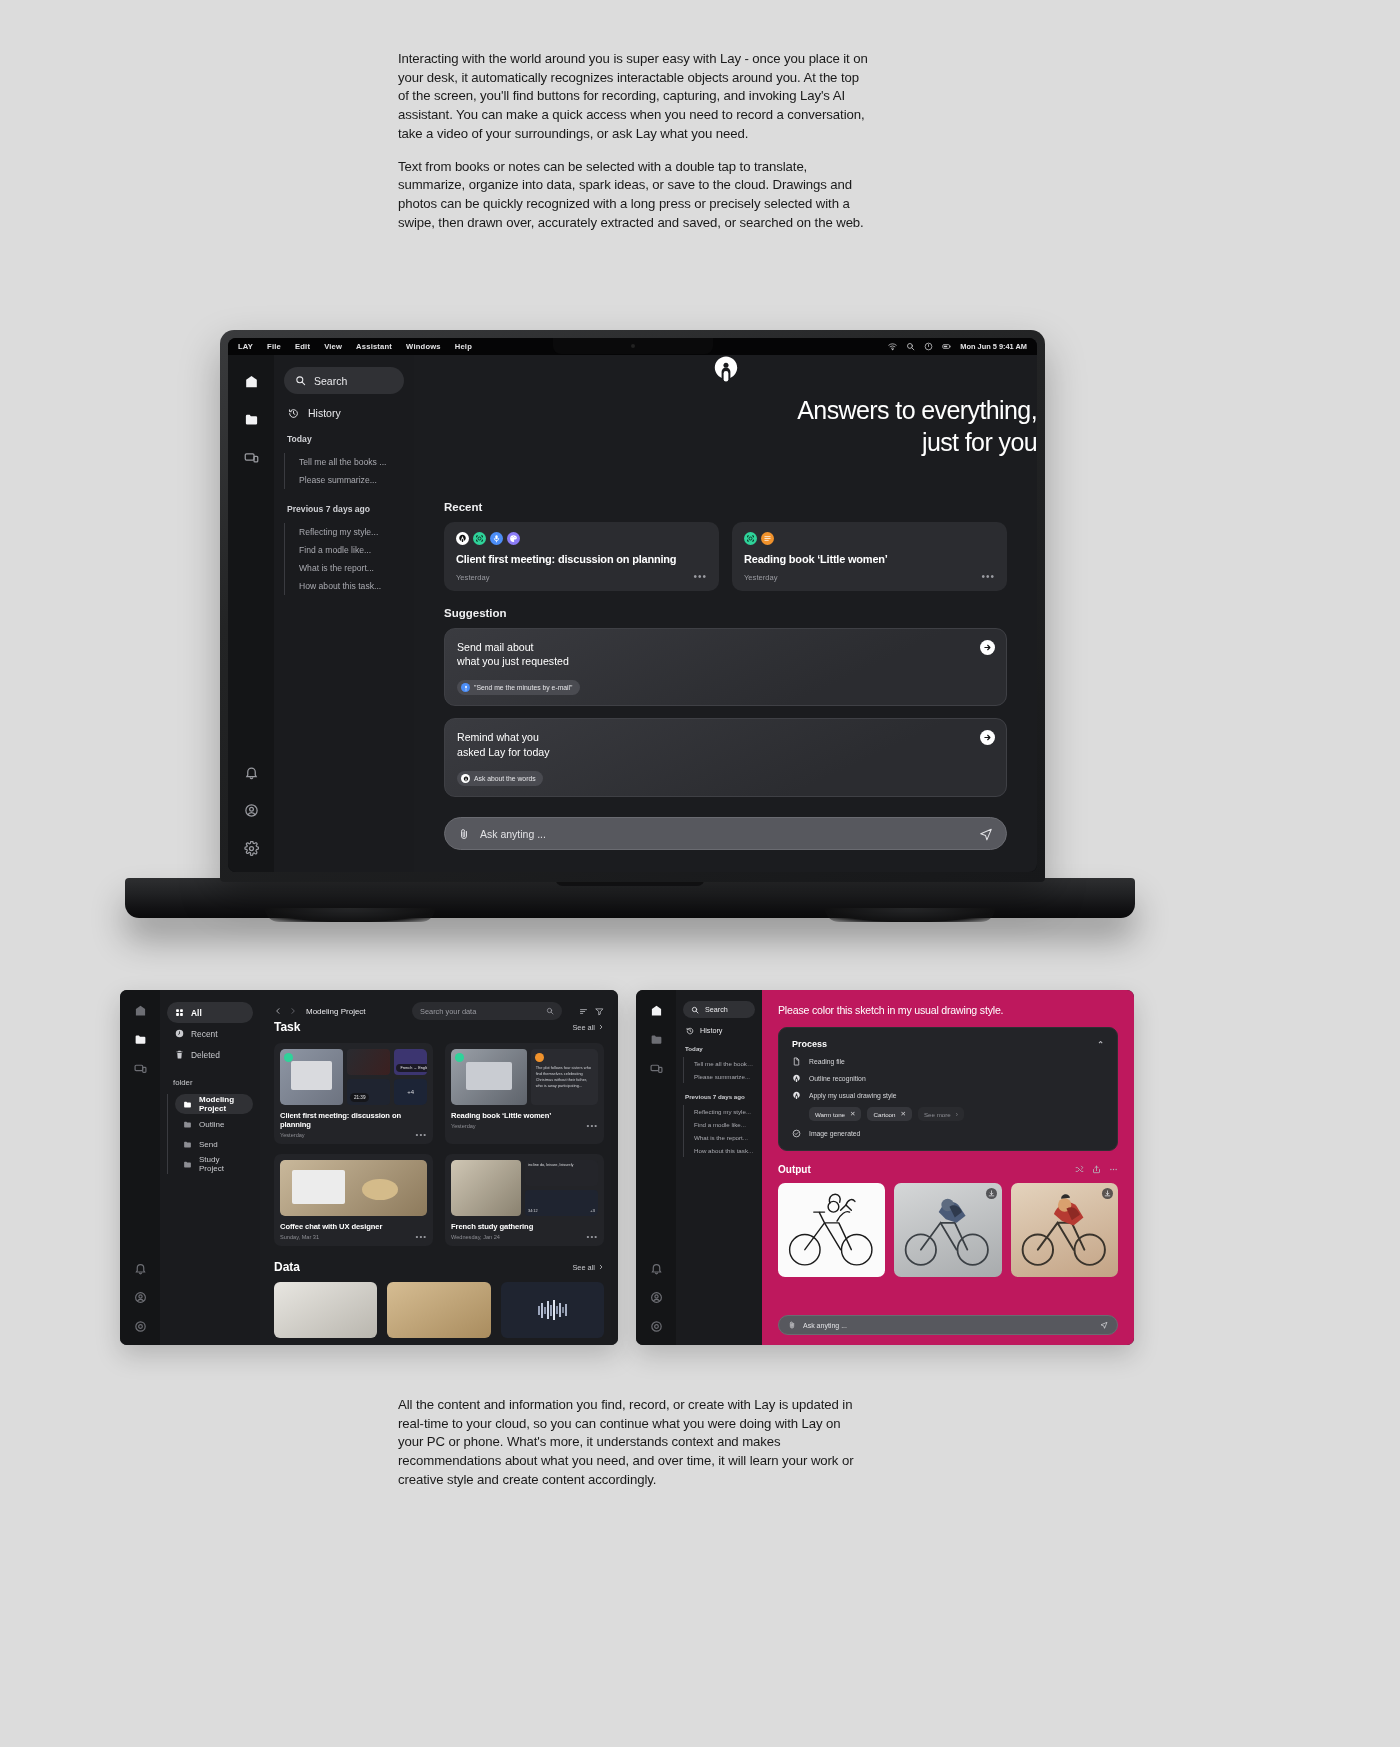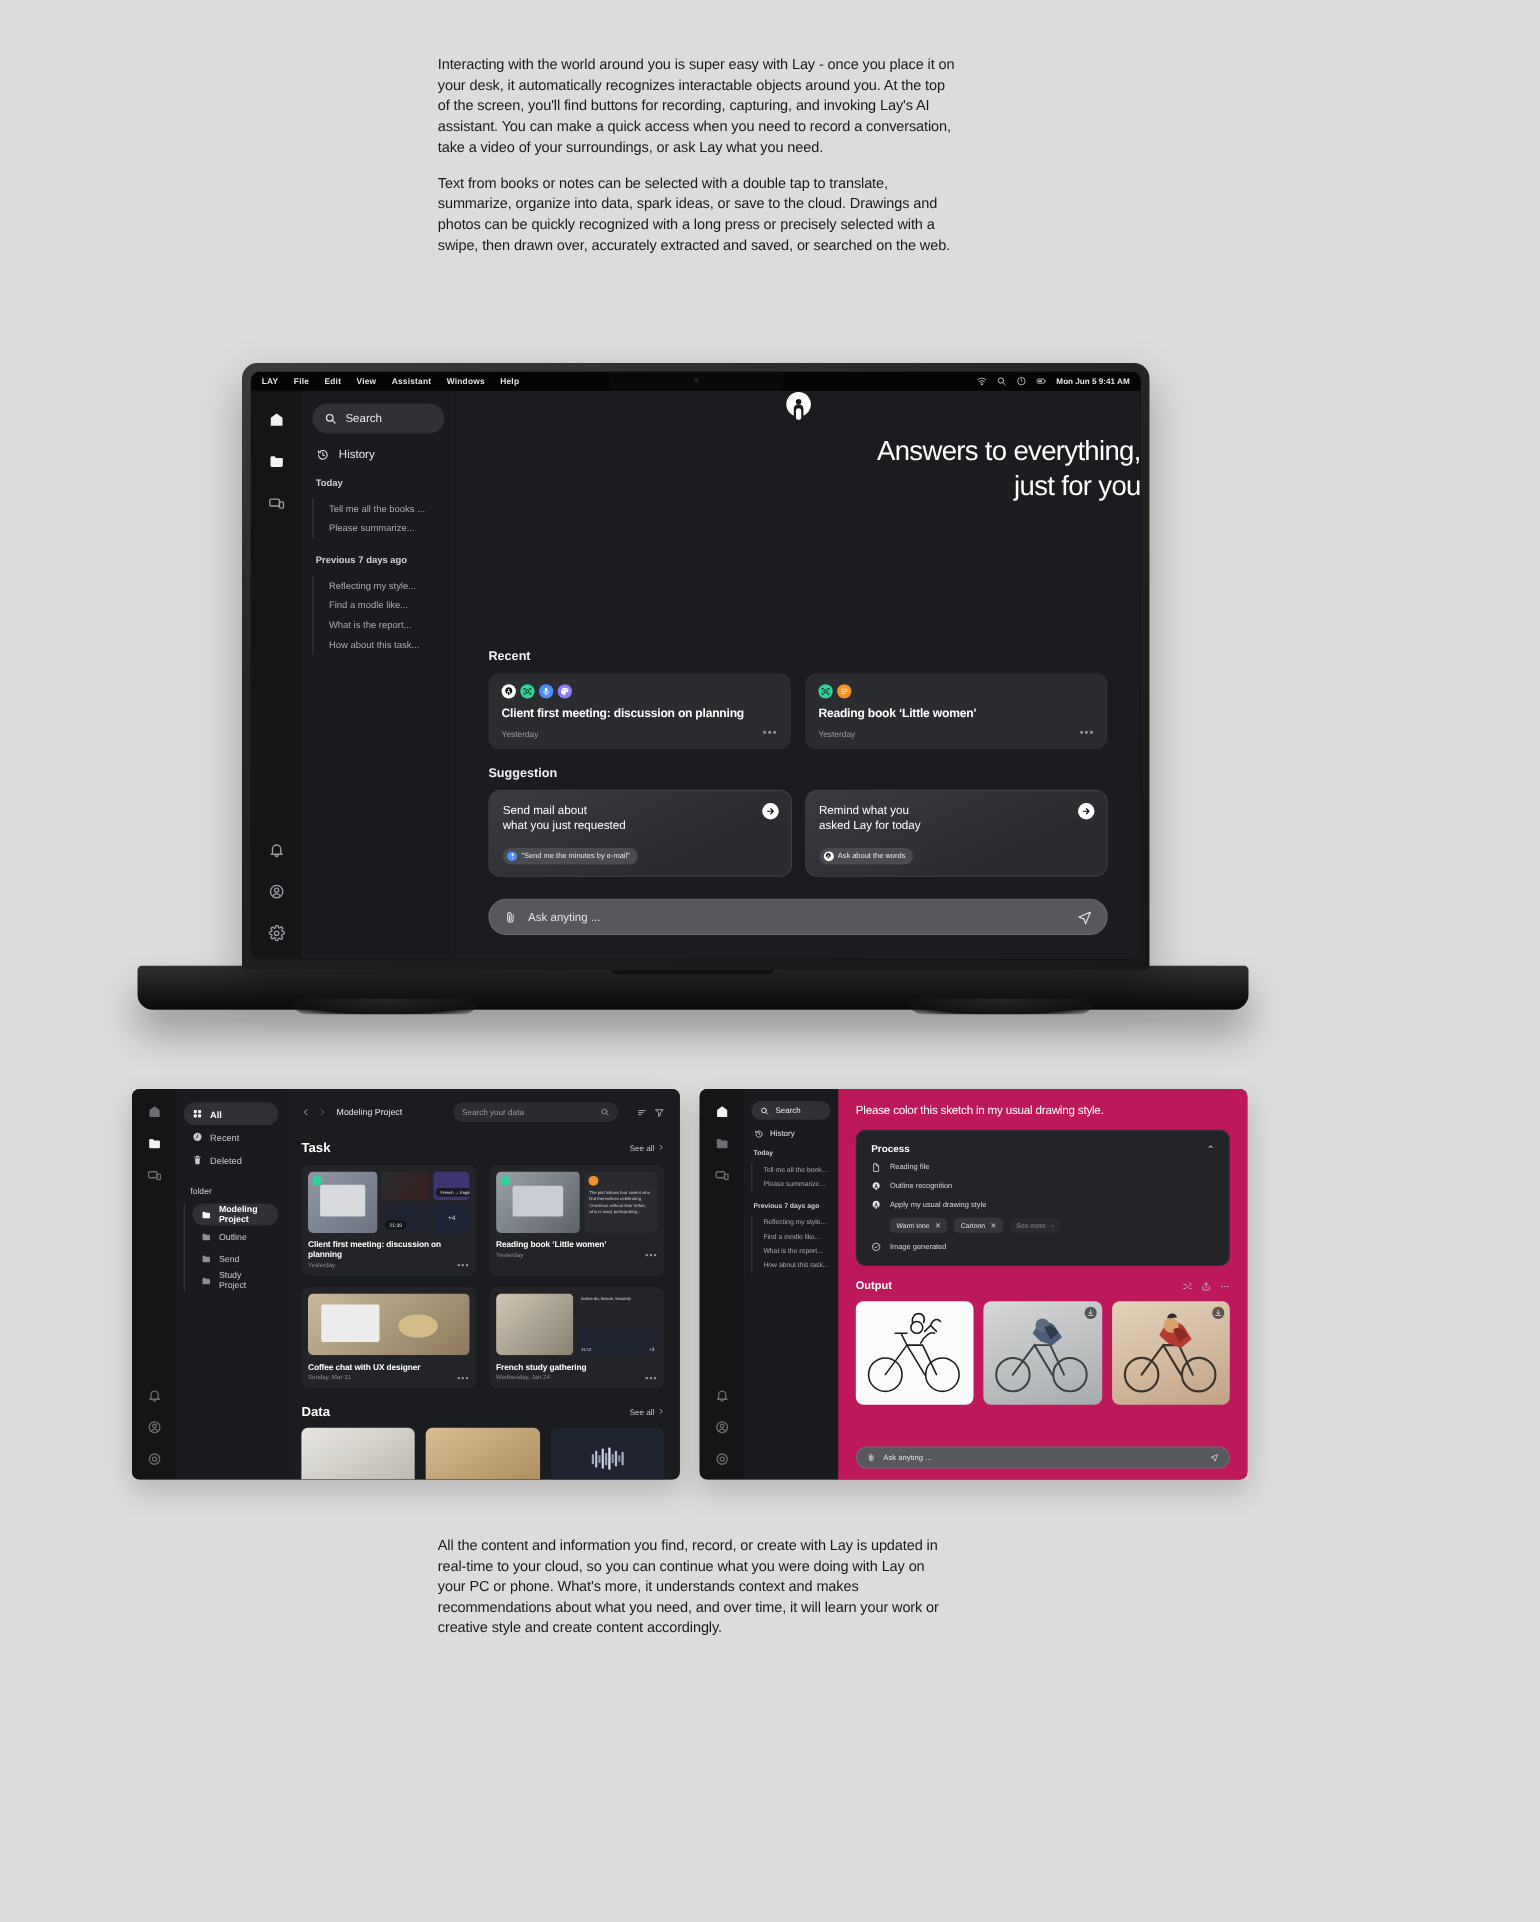--- a/index.html
+++ b/index.html
@@ -120,21 +120,21 @@
     flex:1; background:#2b2c30; border-radius:10px; padding:10px 12px 9px;
   }
   .rcard .avs { display:flex; gap:4px; margin-bottom:8px; }
   .av { width:13px; height:13px; border-radius:50%; display:flex; align-items:center; justify-content:center; }
   .av svg { width:9px; height:9px; }
   .rcard .rtitle { color:#fff; font-size:11px; font-weight:600; letter-spacing:-0.2px; }
   .rcard .rfoot { display:flex; align-items:center; justify-content:space-between; margin-top:8px; }
   .rcard .rtime { color:#9a9ba1; font-size:7.6px; }
   .dots { color:#9a9ba1; font-size:10px; letter-spacing:1px; line-height:6px; }
 
-  .sug-row { display:flex; gap:12px; }
+  .sug-row { display:flex; gap:12px;flex-direction:column; }
   .scard {
     flex:1; background:linear-gradient(155deg,#3a3b40 0%,#2b2c30 70%);
     border-radius:11px; padding:11px 12px 10px; position:relative;
     border:1px solid #3f4045;
   }
   .scard .sq { color:#fff; font-size:10.6px; line-height:1.35; font-weight:500; padding-right:22px; }
   .scard .arrow {
     position:absolute; right:11px; top:11px; width:15px; height:15px; border-radius:50%;
     background:#fff; display:flex; align-items:center; justify-content:center;
   }
@@ -184,21 +184,21 @@
   .f-nav svg { width:8px; height:8px; }
   .f-crumb { color:#e9e9ec; font-size:8px; }
   .f-search {
     margin-left:auto; width:150px; height:18px; border-radius:9px; background:#2b2c30;
     display:flex; align-items:center; padding:0 8px; gap:6px; color:#9a9ba1; font-size:7.4px;
   }
   .f-search svg { width:8px; height:8px; margin-left:auto; }
   .f-tools { display:flex; gap:7px; margin-left:8px; color:#b7b8bd; }
   .f-tools svg { width:9px; height:9px; }
 
-  .f-sec { display:flex; align-items:center; margin-top:16px; }
+  .f-sec { display:flex; align-items:center; margin-top:0; }
   .f-sec h3 { color:#fff; font-size:12px; font-weight:700; }
   .f-seeall { margin-left:auto; color:#c9cace; font-size:7.4px; display:flex; align-items:center; gap:3px; }
 
   .f-grid { display:flex; gap:12px; margin-top:9px; }
   .f-card { width:calc(50% - 6px); background:#232428; border-radius:7px; padding:6px; }
   .f-thumb { height:56px; border-radius:5px; display:flex; gap:4px; overflow:hidden; position:relative; }
   .f-cap { color:#fff; font-size:7.6px; font-weight:600; margin-top:6px; letter-spacing:-0.1px; }
   .f-sub2 { color:#8d8e94; font-size:5.6px; margin-top:3px; display:flex; }
   .f-sub2 .dots { margin-left:auto; font-size:8px; }
 

